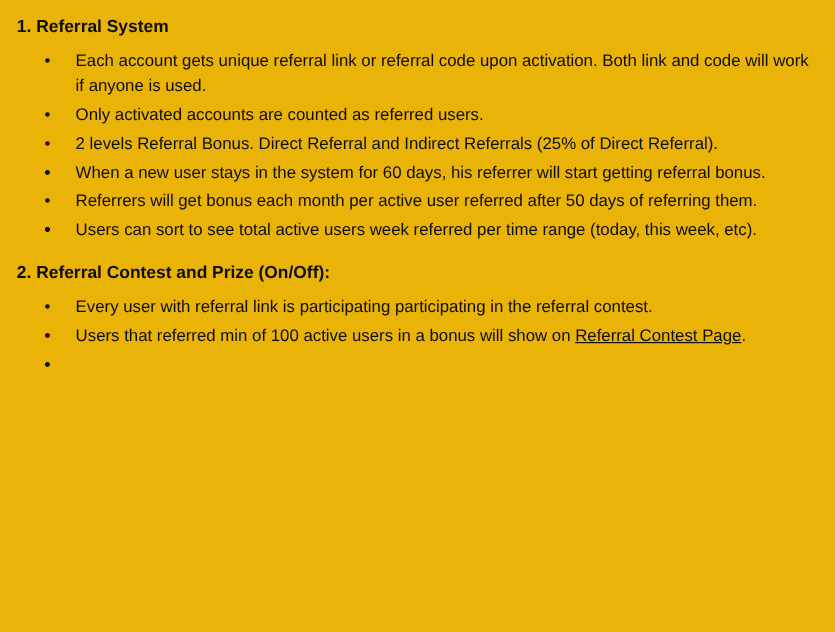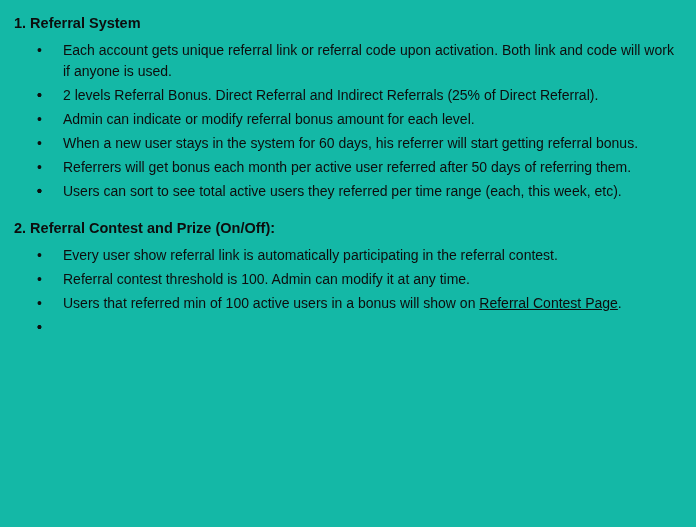--- a/index.html
+++ b/index.html
@@ -5,21 +5,21 @@
   html, body {
     margin: 0;
     padding: 0;
     background: #ffffff;
   }
   .page {
     width: 696px;
     height: 527px;
     box-sizing: border-box;
     padding: 13px 13px 0 14px;
-    background: #14b8a6;
+    background: #eab308;
     color: #0d0d0d;
     font-family: "Liberation Sans", sans-serif;
     font-size: 14px;
     overflow: hidden;
   }
   .section { margin: 0; }
   .section + .section { margin-top: 16px; }
   .heading {
     font-weight: bold;
     font-size: 14.5px;
@@ -49,34 +49,34 @@
 </style>
 </head>
 <body>
 
 <div class="page">
   <div id="doc">
       <div class="section">
         <div class="heading">1. Referral System</div>
         <ul class="bullets">
           <li><span class="marker">•</span><span><span>Each account gets unique referral link or referral code upon activation. Both link and code will work if anyone is used.</span></span></li>
+          <li><span class="marker">•</span><span><span>Only activated accounts are counted as referred users.</span></span></li>
+          <li><span class="marker">•</span><span><span>2 levels Referral Bonus. Direct Referral and Indirect Referrals (25% of Direct Referral).</span></span></li>
           <li><span class="marker">•</span></li>
-          <li><span class="marker">•</span><span><span>2 levels Referral Bonus. Direct Referral and Indirect Referrals (25% of Direct Referral).</span></span></li>
-          <li><span class="marker">•</span><span><span>Admin can indicate or modify referral bonus amount for each level.</span></span></li>
           <li><span class="marker">•</span><span><span>When a new user stays in the system for 60 days, his referrer will start getting referral bonus.</span></span></li>
           <li><span class="marker">•</span><span><span>Referrers will get bonus each month per active user referred after 50 days of referring them.</span></span></li>
           <li><span class="marker">•</span></li>
           <li class="bold"><span class="marker">•</span></li>
-          <li><span class="marker">•</span><span><span>Users can sort to see total active users they referred per time range (each, this week, etc).</span></span></li>
+          <li><span class="marker">•</span><span><span>Users can sort to see total active users week referred per time range (today, this week, etc).</span></span></li>
         </ul>
       </div>
       <div class="section">
         <div class="heading">2. Referral Contest and Prize (On/Off):</div>
         <ul class="bullets">
-          <li><span class="marker">•</span><span><span>Every user show referral link is automatically participating in the referral contest.</span></span></li>
-          <li><span class="marker">•</span><span><span>Referral contest threshold is 100. Admin can modify it at any time.</span></span></li>
+          <li><span class="marker">•</span><span><span>Every user with referral link is participating participating in the referral contest.</span></span></li>
+          <li><span class="marker">•</span></li>
           <li><span class="marker">•</span><span><span>Users that referred min of 100 active users in a bonus will show on </span><span class="underline">Referral Contest Page</span><span>.</span></span></li>
           <li><span class="marker">•</span></li>
           <li><span class="marker">•</span></li>
         </ul>
       </div>
     </div>
 </div>
 
 </body></html>

